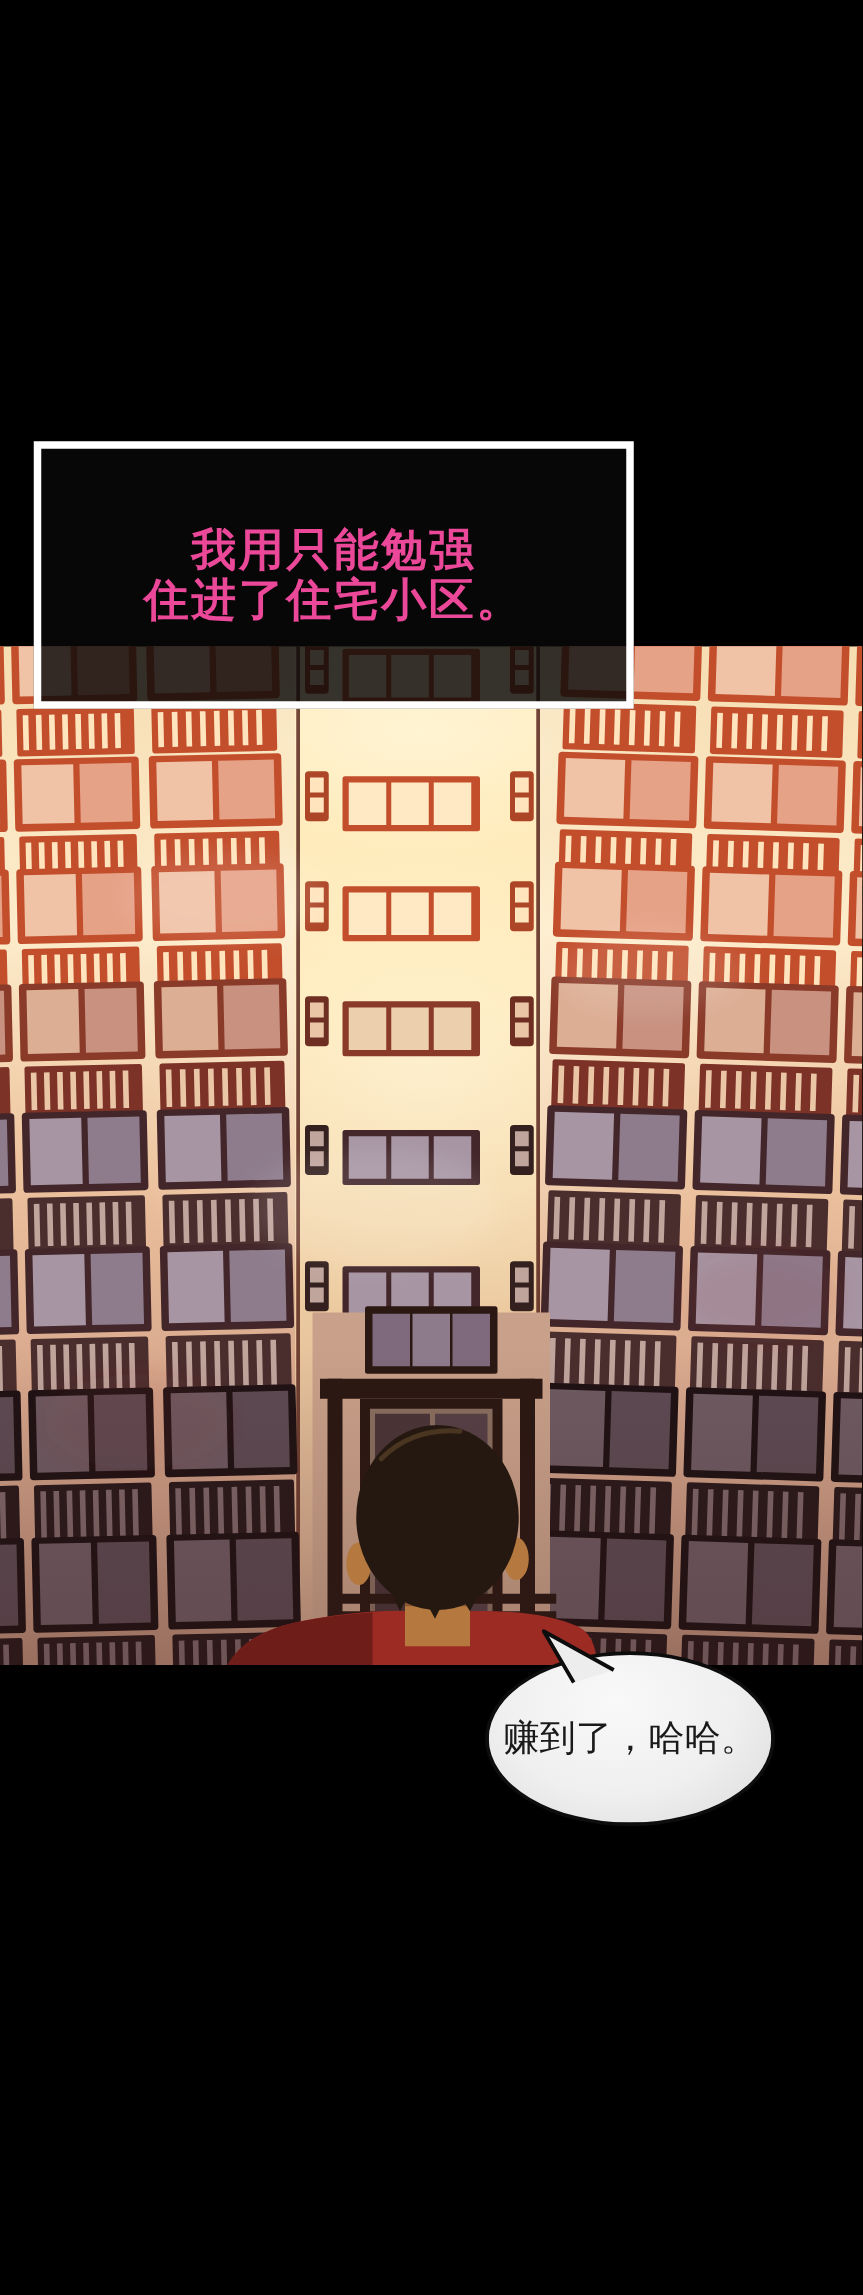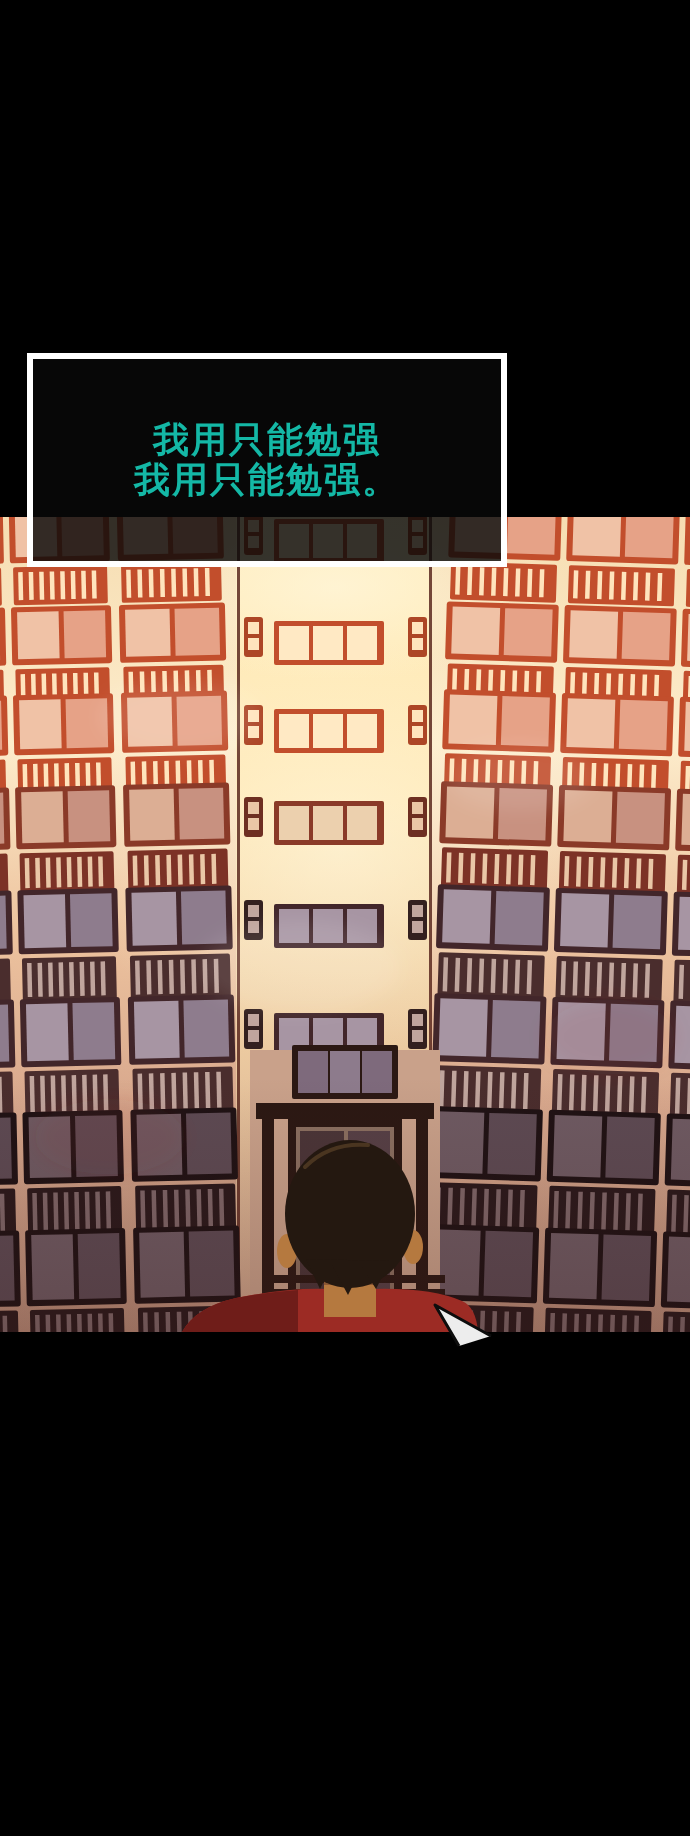--- a/index.html
+++ b/index.html
@@ -3,21 +3,21 @@
 <meta charset="utf-8">
 <style>
   html,body{margin:0;padding:0;background:#000;}
   .panel{position:relative;width:690px;height:1836px;background:#000;overflow:hidden;
          font-family:"Liberation Sans",sans-serif;}
   .building{position:absolute;left:0;top:517px;width:690px;height:815px;}
   .building svg{display:block;}
   .narration{position:absolute;left:27px;top:353px;width:480px;height:214px;
      box-sizing:border-box;border:6px solid #fff;background:rgba(8,8,8,0.82);
      display:flex;flex-direction:column;justify-content:center;align-items:center;}
-  .nline{color:#14b8a6;font-family:"Liberation Serif",serif;font-weight:700;
+  .nline{color:#ec4899;font-family:"Liberation Serif",serif;font-weight:700;
      font-size:36px;line-height:40px;letter-spacing:2px;white-space:nowrap;text-align:center;}
   .bubble{position:absolute;left:388px;top:1321px;width:232px;height:140px;
      border:3px solid #0d0d0d;border-radius:50%;box-sizing:border-box;
      background:radial-gradient(ellipse at 45% 28%, #f9f9f9 0%, #efefef 55%, #dadada 100%);
      display:flex;align-items:center;justify-content:center;}
   .bubble span{color:#1a1a1a;font-size:29px;letter-spacing:0px;white-space:nowrap;
      font-family:"Liberation Sans",sans-serif;}
   .tail{position:absolute;left:425px;top:1298px;}
 </style>
 </head>
@@ -737,20 +737,23 @@
           <ellipse cx="413" cy="730" rx="10" ry="17" fill="#b5793f"></ellipse>
           <ellipse cx="350" cy="697" rx="65" ry="74" fill="#241810"></ellipse>
           <path fill="#241810" d="M306,742 L320,772 L332,748 L348,778 L362,750 L376,772 L390,744 Z"></path>
           <path d="M305,650 Q330,625 368,628" stroke="#4a3520" stroke-width="4" fill="none" stroke-linecap="round"></path>
         </g>
       </svg>
     </div>
 
   <div class="narration">
     <div class="nline">我用只能勉强</div>
-    <div class="nline">我用只能勉强。</div>
+    <div class="nline">住进了住宅小区。</div>
   </div>
 
+  <div class="bubble">
+    <span>赚到了，哈哈。</span>
+  </div>
   <svg class="tail" width="80" height="52">
     <path d="M66,38 L10,7 L34,48" fill="#ededed" stroke="#0d0d0d" stroke-width="3" stroke-linejoin="round"></path>
   </svg>
 
 </div>
 
 </body></html>

